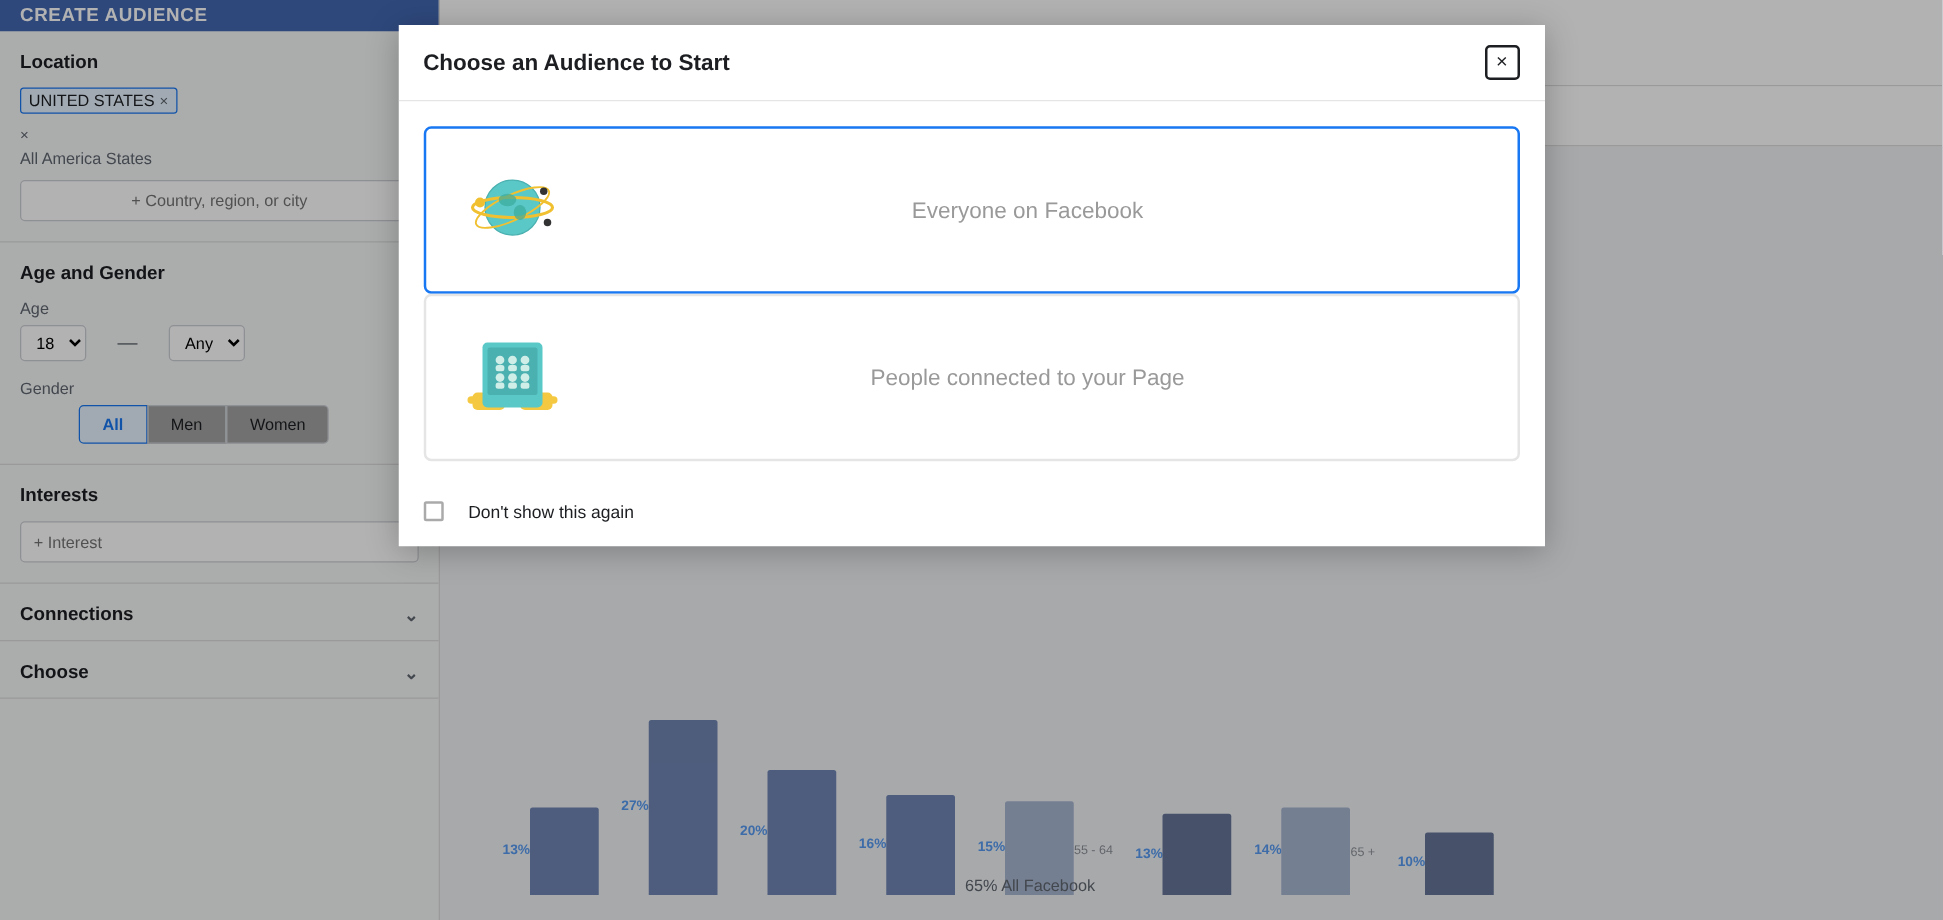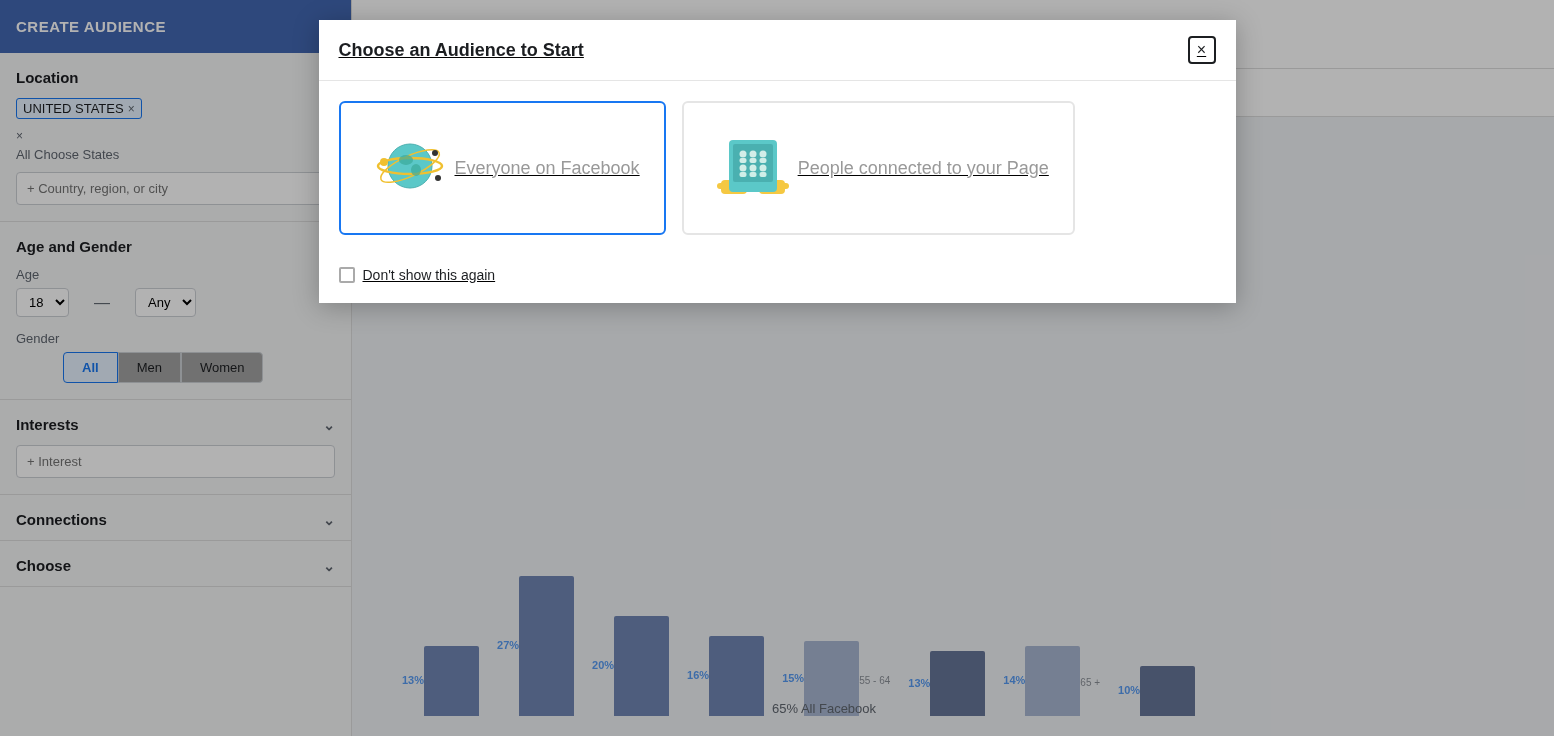--- a/index.html
+++ b/index.html
@@ -5,21 +5,21 @@
     * { box-sizing: border-box; margin: 0; padding: 0; }
     body { font-family: -apple-system, BlinkMacSystemFont, 'Segoe UI', Helvetica, Arial, sans-serif; background: #f0f2f5; overflow: hidden; width: 1554px; height: 736px; position: relative; }
 
     
     .sidebar {
       position: absolute; left: 0; top: 0; width: 352px; height: 736px;
       background: #f5f6f7; border-right: 1px solid #ddd; overflow-y: auto;
     }
     .sidebar-header {
       background: #4267B2; color: white; font-size: 15px; font-weight: 700;
-      padding: 18px 16px; letter-spacing: 0.5px;
+      padding: 4px 16px; letter-spacing: 0.5px;
     }
     .sidebar-section {
       border-bottom: 1px solid #ddd;
     }
     .sidebar-section-header {
       display: flex; justify-content: space-between; align-items: center;
       padding: 16px 16px 12px; font-size: 15px; font-weight: 600; color: #1c1e21;
       cursor: pointer;
     }
     .chevron { font-size: 14px; color: #606770; }
@@ -28,21 +28,21 @@
     .location-tag {
       display: inline-flex; align-items: center; background: #e7f3ff;
       border: 1px solid #1877f2; border-radius: 3px; padding: 2px 6px;
       font-size: 13px; color: #1c1e21; margin-right: 0; margin-bottom: 4px;
     }
     .location-tag .remove { margin-left: 4px; cursor: pointer; color: #606770; font-size: 12px; }
     .location-x { font-size: 12px; color: #606770; display: block; margin-bottom: 4px; }
     .location-sub { font-size: 13px; color: #606770; margin-bottom: 10px; }
     .location-input {
       width: 100%; border: 1px solid #ccd0d5; border-radius: 4px;
-      padding: 8px 10px; font-size: 13px; color: #1c1e21; background: white;
+      padding: 8px 10px; font-size: 13px; color: #1c1e21; background: white; text-align: center;
     }
 
     .age-gender-content { padding: 0 16px 16px; }
     .field-label { font-size: 13px; color: #606770; margin-bottom: 6px; font-weight: 500; }
     .age-row { display: flex; align-items: center; gap: 25px; margin-bottom: 14px; }
     .age-select {
       border: 1px solid #ccd0d5; border-radius: 4px; padding: 5px 8px;
       font-size: 13px; background: white; cursor: pointer;
     }
     .age-dash { color: #606770; }
@@ -82,46 +82,46 @@
 
     
     .overlay {
       position: absolute; top: 0; left: 0; width: 100%; height: 100%;
       background: rgba(0,0,0,0.3); z-index: 100;
       display: flex; align-items: flex-start; justify-content: center;
       padding-top: 20px;
     }
     .modal {
       background: white; border-radius: 0; width: 917px;
-      box-shadow: 0 4px 24px rgba(0,0,0,0.25); overflow: hidden; text-decoration: underline;
+      box-shadow: 0 4px 24px rgba(0,0,0,0.25); overflow: hidden;
     }
     .modal-header {
       display: flex; justify-content: space-between; align-items: center;
       padding: 16px 20px; border-bottom: 1px solid #e5e5e5;
     }
     .modal-title { font-size: 18px; font-weight: 600; color: #1c1e21; }
     .modal-close {
       width: 28px; height: 28px; border: 2px solid #1c1e21; border-radius: 4px;
       display: flex; align-items: center; justify-content: center;
       cursor: pointer; font-size: 16px; color: #1c1e21;
     }
-    .modal-body { padding: 20px; display: flex; flex-direction: row; gap: 16px; }
+    .modal-body { padding: 20px; display: flex; flex-direction: column; }
     .audience-card {
       border: 2px solid #e5e5e5; border-radius: 6px;
       display: flex; align-items: center; padding: 20px 24px; cursor: pointer;
       transition: border-color 0.15s;
     }
     .audience-card.selected { border-color: #1877f2; }
     .audience-icon { width: 90px; height: 90px; display: flex; align-items: center; justify-content: center; flex-shrink: 0; }
     .audience-label { font-size: 18px; color: #999; font-weight: 500; flex: 1; text-align: center; }
 
     .modal-footer {
       padding: 12px 20px 20px; display: flex; align-items: center; gap: 10px;
     }
-    .checkbox-wrapper { display: flex; align-items: center; gap: 8px; cursor: pointer; }
+    .checkbox-wrapper { display: flex; align-items: center; gap: 20px; cursor: pointer; }
     .checkbox-box {
       width: 16px; height: 16px; border: 2px solid #aaa; border-radius: 2px;
       background: white; flex-shrink: 0;
     }
     .checkbox-label { font-size: 14px; color: #1c1e21; }
     .bg-bar-group { display: flex; flex-direction: row; align-items: center; }
     .bg-bar { background: #3b5998; border-radius: 2px 2px 0 0; }
     .bg-bar-light { background: #8b9dc3; border-radius: 2px 2px 0 0; }
     .bg-pct { font-size: 11px; color: #1877f2; font-weight: 600; margin-bottom: 2px; }
     .bg-lbl { font-size: 10px; color: #606770; margin-top: 3px; }
@@ -142,21 +142,21 @@
       <span class="chevron">⌄</span>
     </div>
     <div class="location-content">
       <div style="margin-bottom:6px;">
         <span class="location-tag">
           <span>UNITED STATES</span>
           <span class="remove">×</span>
         </span>
       </div>
       <span class="location-x">×</span>
-      <div class="location-sub">All Choose States</div>
+      <div class="location-sub">All America States</div>
       <input class="location-input" type="text" placeholder="+ Country, region, or city" style="">
     </div>
   </div>
 
   <div class="sidebar-section">
     <div class="sidebar-section-header">
       <span>Age and Gender</span>
       <span class="chevron">⌄</span>
     </div>
     <div class="age-gender-content">

